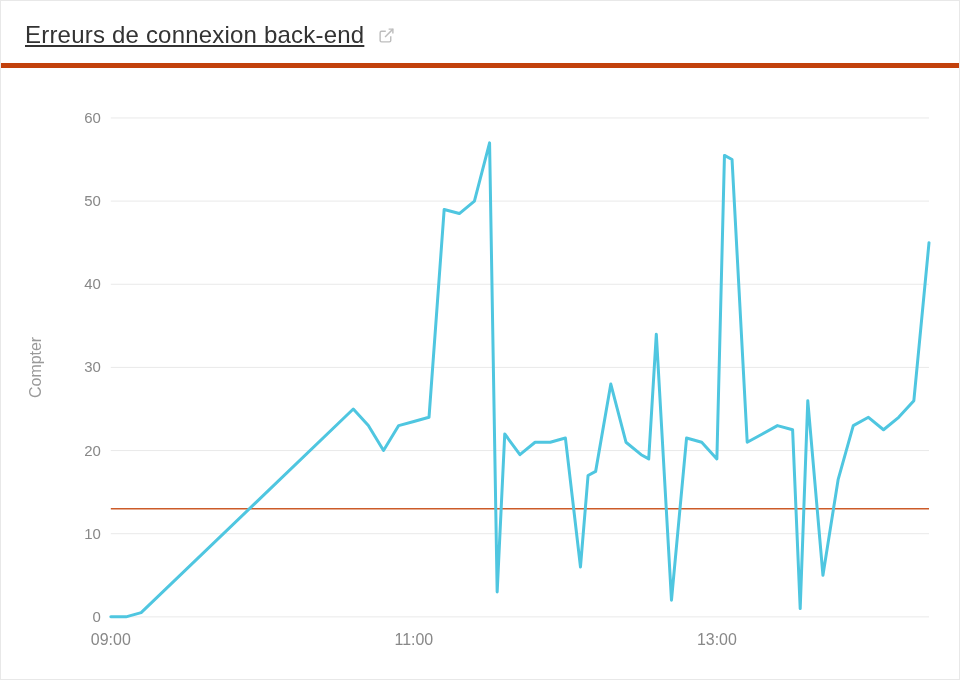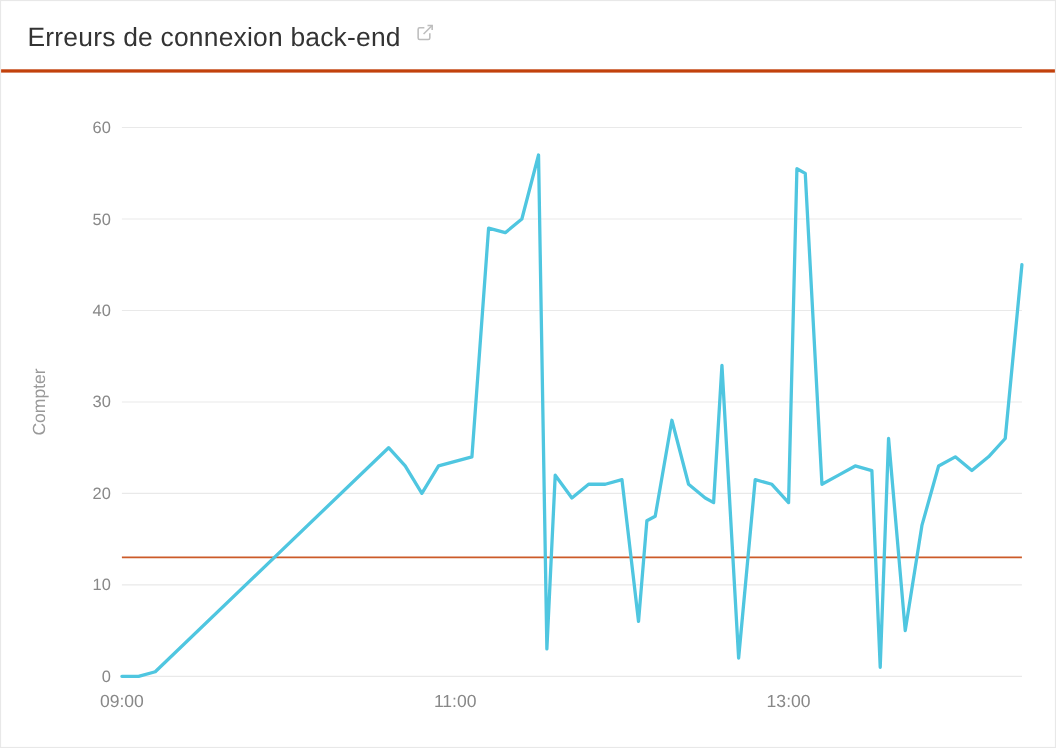--- a/index.html
+++ b/index.html
@@ -9,24 +9,25 @@
     font-family: -apple-system, BlinkMacSystemFont, "Segoe UI", Helvetica, Arial, sans-serif;
     background: #fff;
     color: #333;
   }
   .card {
     width: 960px; height: 680px;
     border: 1px solid #e8e8e8;
     display: flex; flex-direction: column;
   }
   .header {
-    display: flex; align-items: flex-start;
+    display: flex; align-items: center;
     gap: 14px;
     padding: 20px 24px 14px 24px;
-    border-bottom: 3px solid #c2410c;
+    border-bottom: 5px solid #c2410c;
+    text-decoration: underline;
   }
   .title {
     font-size: 24px;
     font-weight: 400;
     color: #333;
     letter-spacing: 0.2px;
   }
   .ext-icon {
     display: inline-flex;
     align-items: center; justify-content: center;

